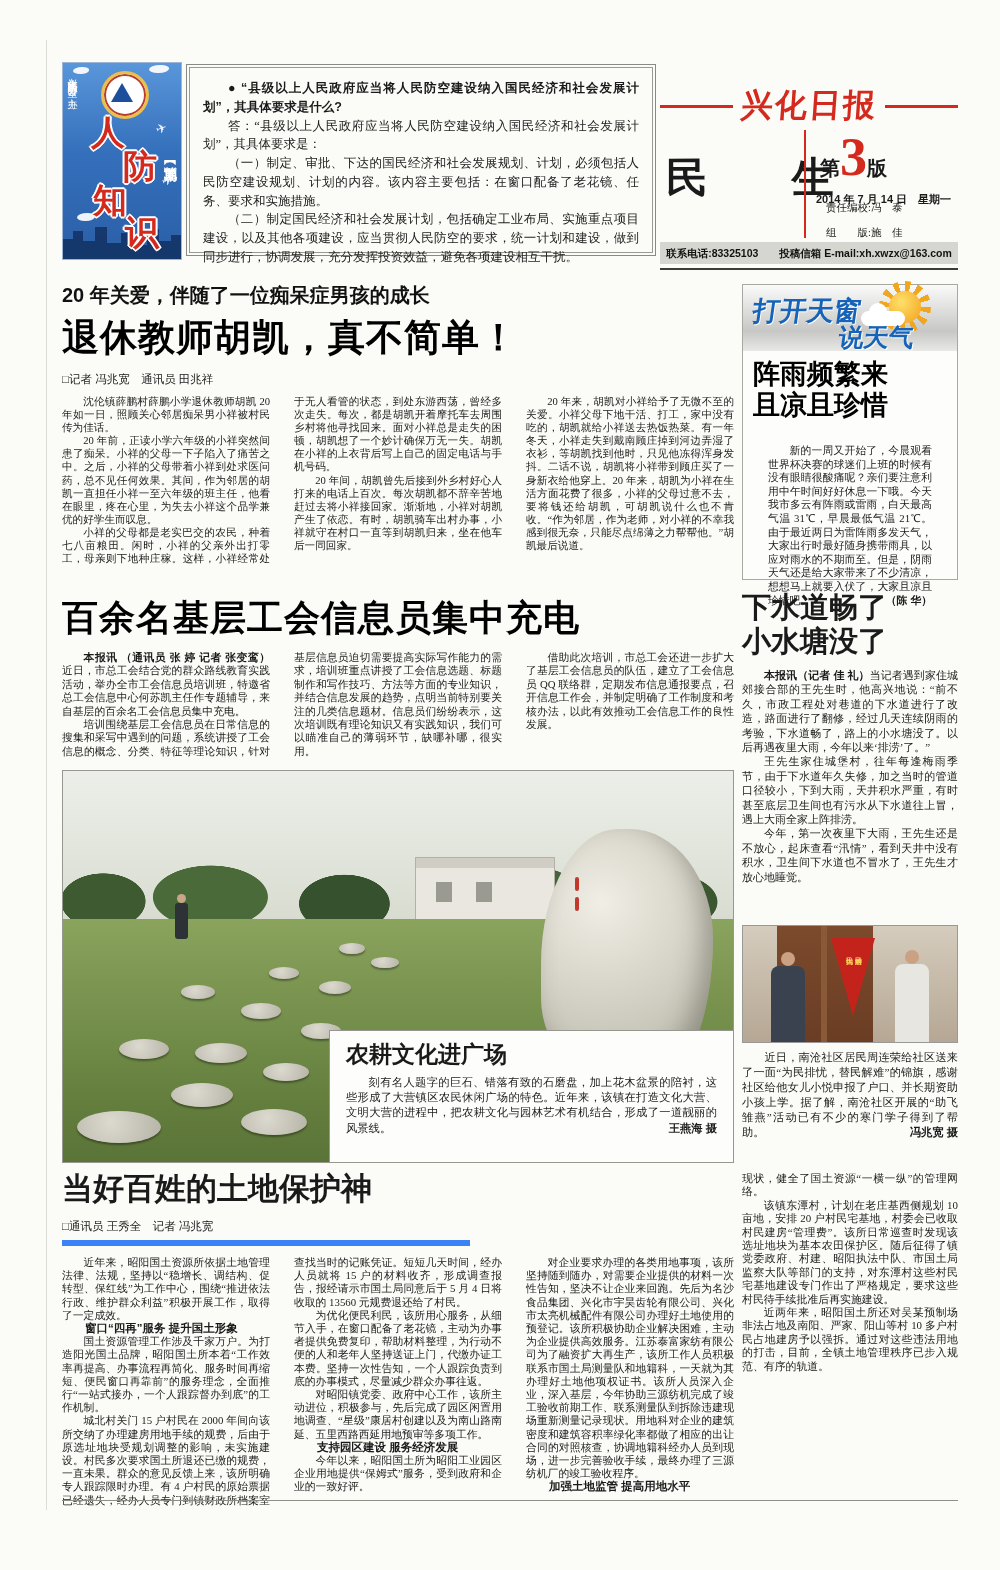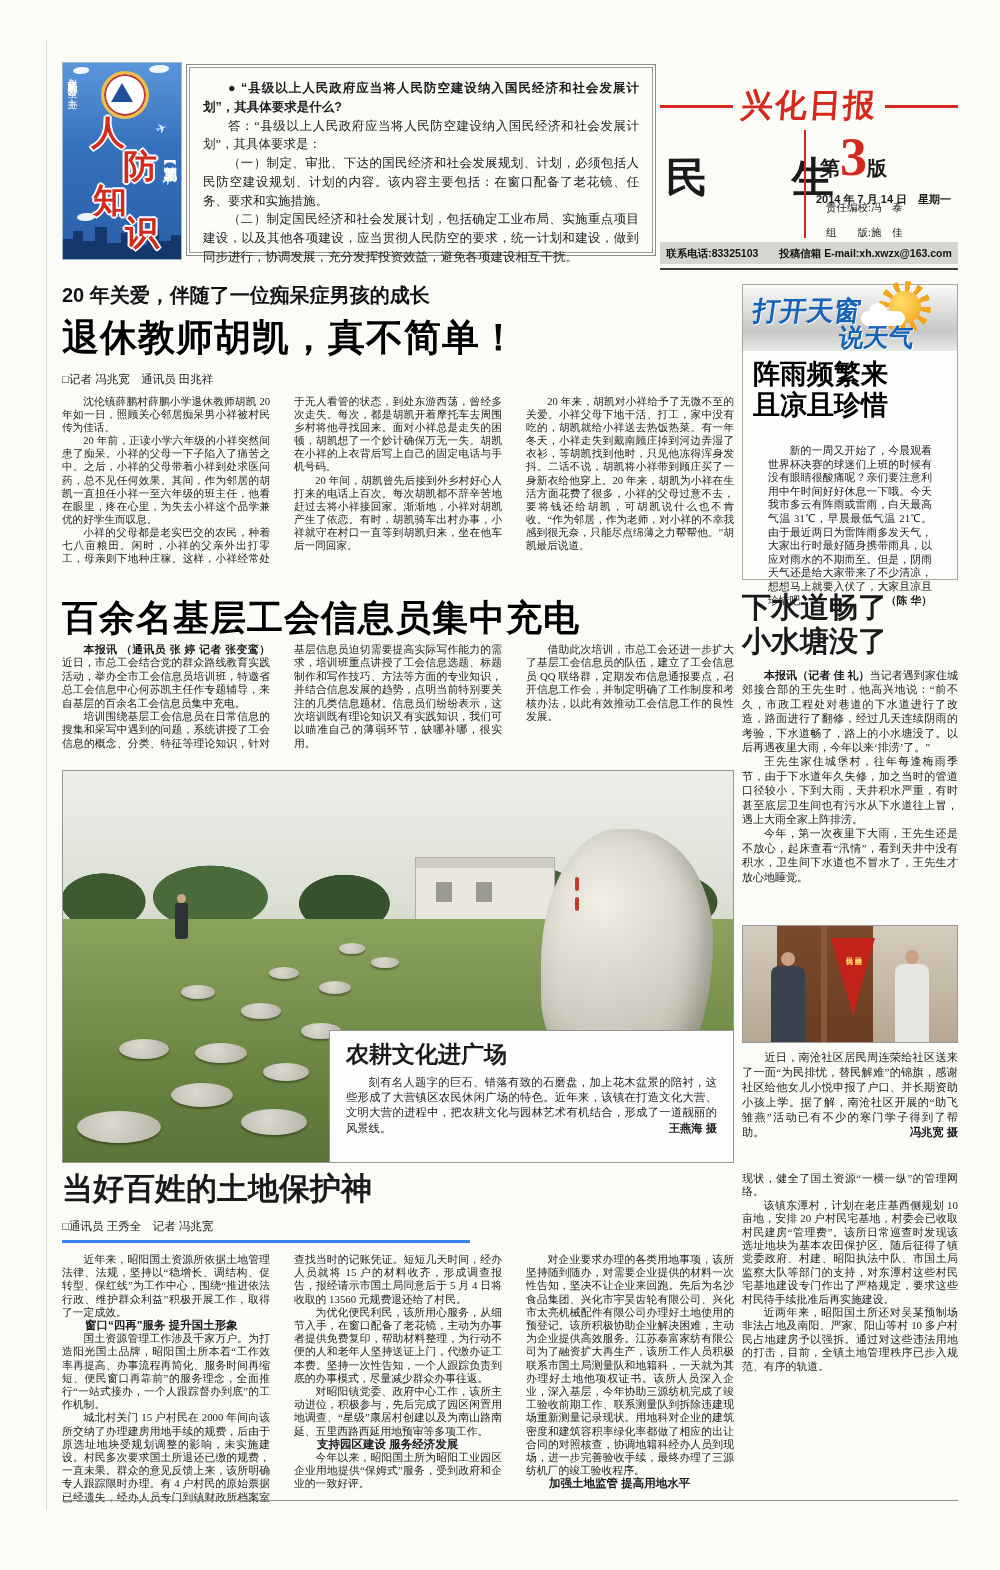--- a/index.html
+++ b/index.html
@@ -54,21 +54,21 @@
   h1.head{margin:4px 0 0 0;font-family:"Liberation Sans",sans-serif;font-weight:900;font-size:37px;
           letter-spacing:1px;color:#000;}
   .byline{font-family:"Liberation Sans",sans-serif;font-size:11.5px;color:#222;margin-top:9px;}
   .cols3{column-count:3;column-gap:24px;text-align:justify;}
   p.bp{margin:0;text-indent:2em;text-align:justify;}
   .lead{font-family:"Liberation Sans",sans-serif;font-weight:bold;}
   .subhead{font-family:"Liberation Sans",sans-serif;font-weight:bold;font-size:11.5px;text-align:center;
            margin:2px 0;text-indent:0;}
   
   .t-body{font-size:10.6px;line-height:13.1px;height:198px;overflow:hidden;margin-top:8px;}
-  .u-body{font-size:10.8px;line-height:13.4px;height:126px;overflow:hidden;}
+  .u-body{font-size:10.8px;line-height:13.4px;height:126px;overflow:hidden;margin-top:8px;}
   .l-body{font-size:10.8px;line-height:13.2px;height:252px;overflow:hidden;margin-top:10px;}
   
   .weather{left:742px;top:284px;width:216px;height:296px;border:1px solid #a8a8a0;box-sizing:border-box;background:#fdfdfb;}
   .w-band{position:relative;height:66px;background:linear-gradient(180deg,#fafafa,#c7c7c5 70%,#e8e8e6);overflow:visible;}
   .w-brand1{position:absolute;left:10px;top:8px;color:#1663b8;font-family:"Liberation Sans",sans-serif;
             font-weight:900;font-size:27px;transform:skewX(-8deg);text-shadow:1px 1px 0 #fff;}
   .w-brand2{position:absolute;left:96px;top:36px;color:#1663b8;font-family:"Liberation Sans",sans-serif;
             font-weight:900;font-size:25px;transform:skewX(-8deg);text-shadow:1px 1px 0 #fff;}
   .w-sun{position:absolute;right:26px;top:-4px;width:52px;height:52px;border-radius:50%;
          background:repeating-conic-gradient(#f2a61d 0 14deg,rgba(0,0,0,0) 14deg 30deg);}
@@ -122,21 +122,21 @@
   .pr-man{position:absolute;width:34px;height:78px;border-radius:8px 8px 0 0;}
   .pr-man::before{content:"";position:absolute;left:10px;top:-14px;width:14px;height:14px;border-radius:50%;background:#caa183;}
   .pr-pennant{position:absolute;left:88px;top:12px;width:44px;height:78px;background:#c4231b;
               clip-path:polygon(0 0,100% 0,50% 100%);text-align:center;}
   .pr-pennant span{writing-mode:vertical-rl;color:#ffd75e;font-size:7px;line-height:9px;margin-top:6px;display:inline-block;}
   .photoR-cap{left:742px;top:1050px;width:216px;font-size:11.2px;line-height:15px;text-align:justify;}
   .photoR-cap p{margin:0;text-indent:2em;}
   
   .land{left:62px;top:1168px;width:672px;}
   .land h1{margin:0;font-family:"Liberation Sans",sans-serif;font-weight:700;font-size:31px;}
-  .land .byline{border-bottom:3px solid #3b82f6;padding-bottom:6px;width:408px;}
+  .land .byline{border-bottom:6px solid #3b82f6;padding-bottom:6px;width:408px;}
   .landR{left:742px;top:1172px;width:216px;font-size:10.9px;line-height:13.4px;text-align:justify;}
   .landR p{margin:0;text-indent:2em;}
   .landR p.cont{text-indent:0;}
   .bot-rule{left:62px;top:1500px;width:896px;height:1px;background:#8f8f88;}
 </style>
 </head>
 <body>
 
 <div class="sheet">
   <div class="edge" style="left:46px;top:40px;width:1px;height:1470px;"></div>

